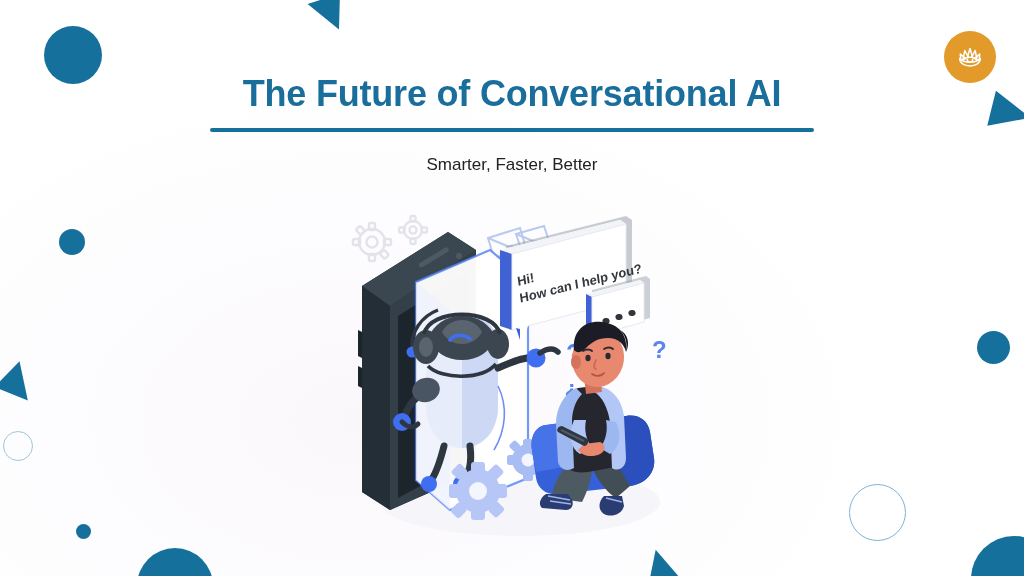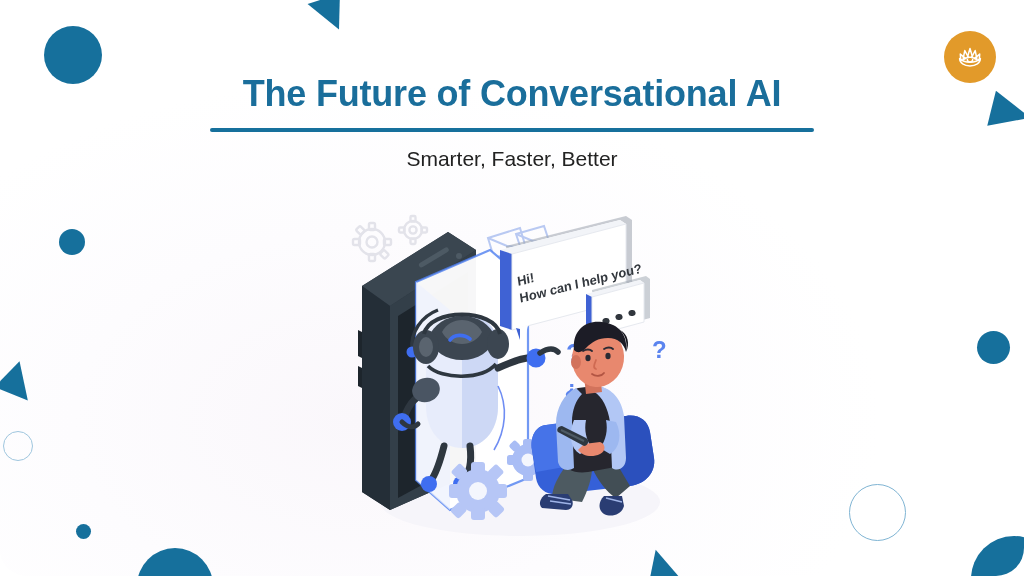--- a/index.html
+++ b/index.html
@@ -15,21 +15,20 @@
   }
 
   #slide {
     position: relative;
     width: 1024px;
     height: 576px;
     background:
       radial-gradient(ellipse 520px 340px at 360px 420px, #faf7fb 0%, #fdfcfe 55%, #ffffff 100%),
       #ffffff;
     overflow: hidden;
-    border-radius: 28px;
   }
 
   
   .deco { position: absolute; }
   .dot-fill { border-radius: 50%; }
   .dot-outline { border-radius: 50%; background: transparent; }
 
   #dot-top-left      { left: 44px;  top: 26px;  width: 58px; height: 58px; }
   #dot-mid-left      { left: 59px;  top: 229px; width: 26px; height: 26px; }
   #dot-small-left    { left: 76px;  top: 524px; width: 15px; height: 15px; }
@@ -72,25 +71,25 @@
     line-height: 1.1;
   }
   #title-rule {
     position: absolute;
     left: 210px; top: 54px;
     width: 604px; height: 4px;
     border-radius: 2px;
   }
   #slide-subtitle {
     position: absolute;
-    left: 0; top: 73px;
+    left: 0; top: 81px;
     width: 1024px;
     text-align: center;
     margin: 0;
-    font-size: 21px;
+    font-size: 17px;
     font-weight: 400;
     color: #222222;
   }
 
   
   #illustration {
     position: absolute;
     left: 330px; top: 210px;
     width: 380px; height: 330px;
   }

